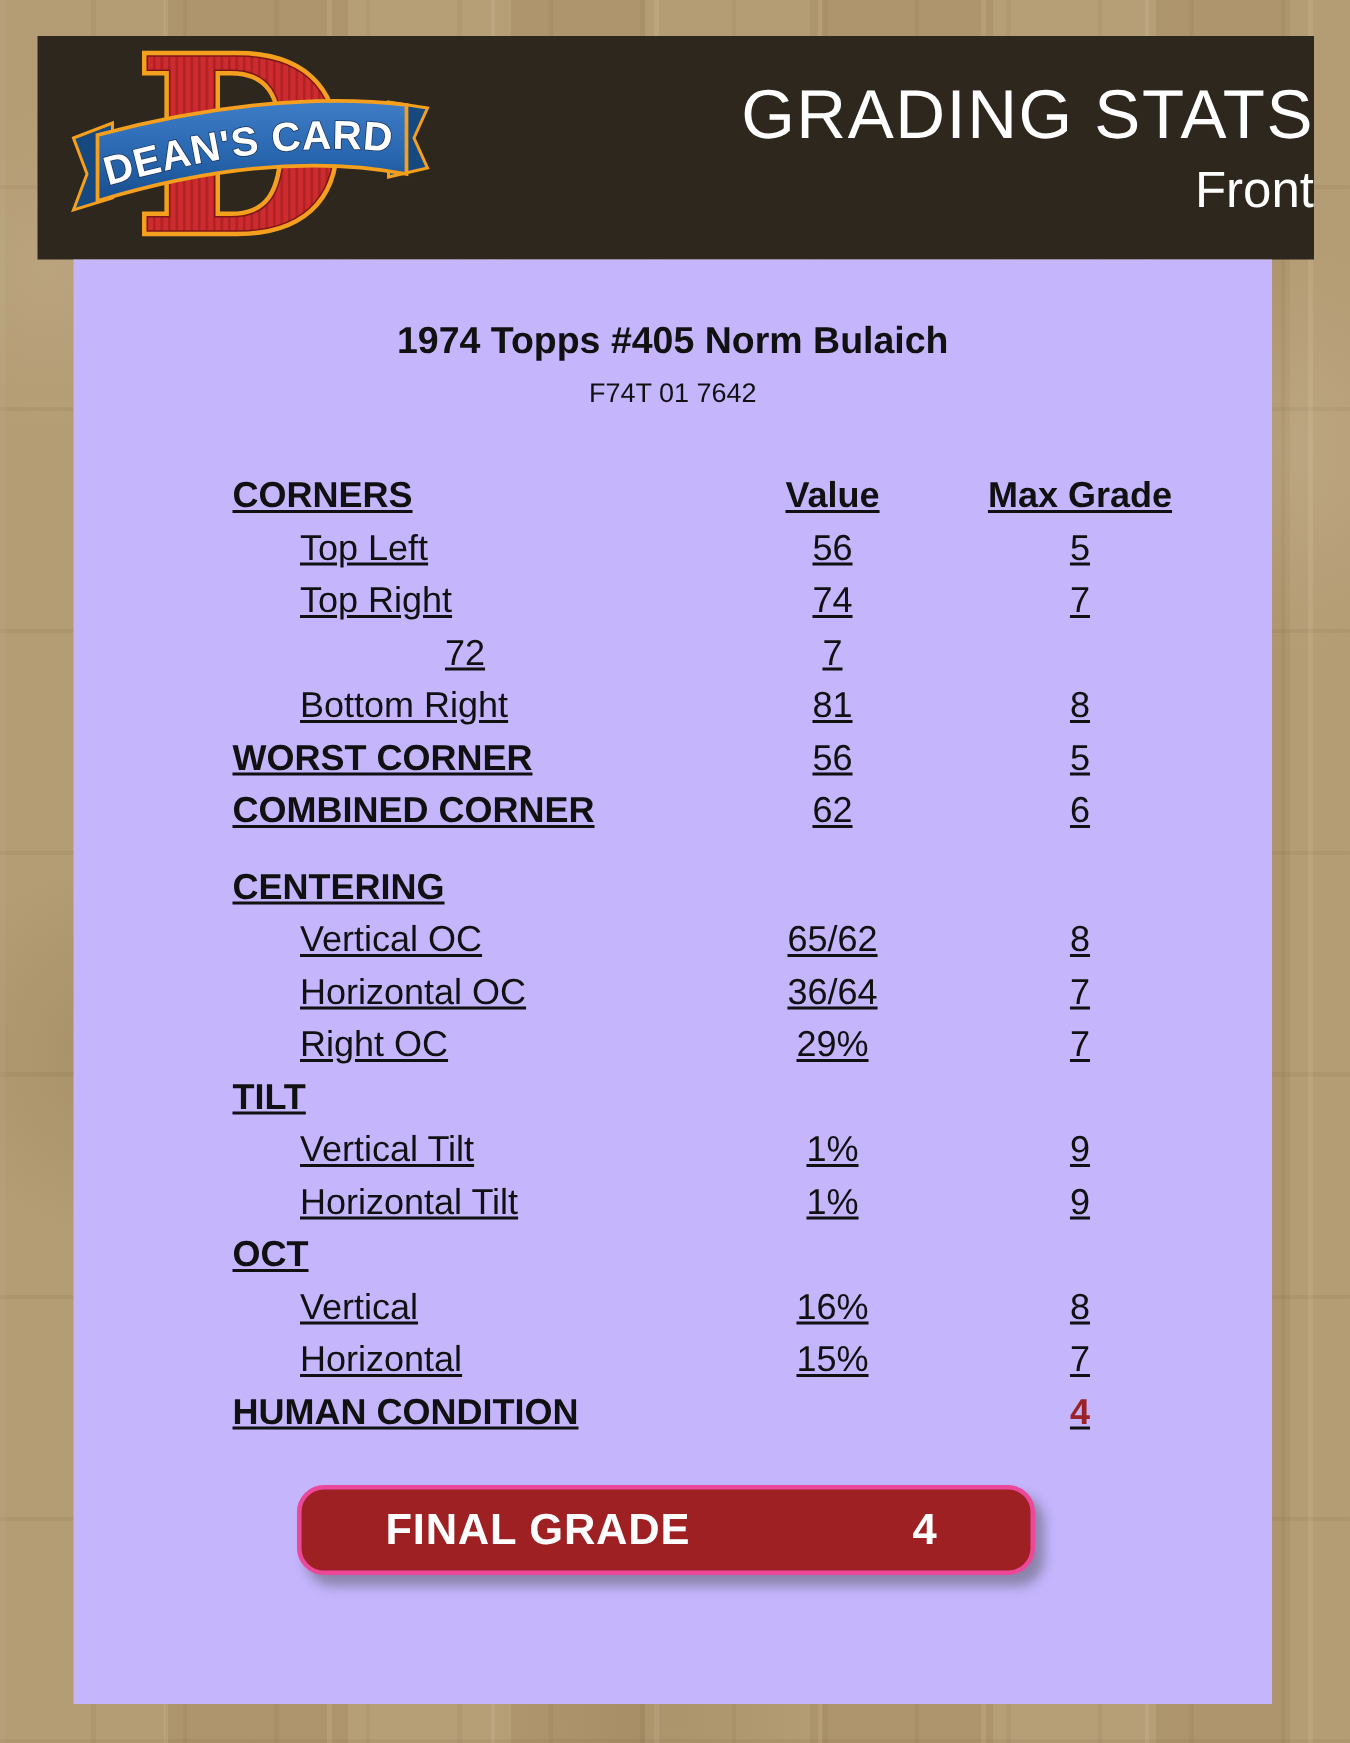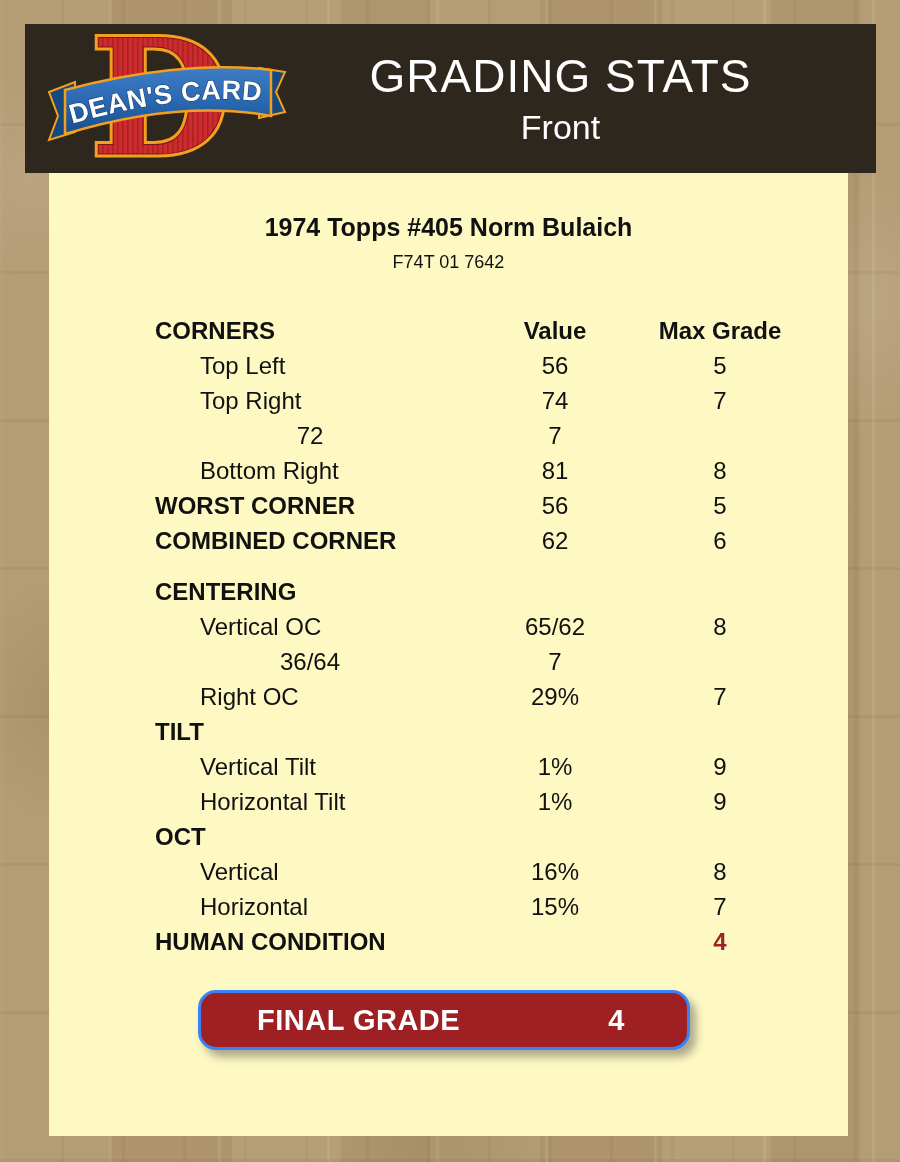--- a/index.html
+++ b/index.html
@@ -20,46 +20,46 @@
       repeating-linear-gradient(90deg, rgba(252,244,226,0.10) 0 3px, transparent 3px 109px),
       repeating-linear-gradient(90deg, rgba(82,58,28,0.06) 0 3px, transparent 3px 61px),
       repeating-linear-gradient(0deg, rgba(82,58,28,0.07) 0 3px, transparent 3px 148px),
       repeating-linear-gradient(90deg, rgba(255,255,255,0.03) 0 110px, rgba(60,40,20,0.04) 110px 232px, rgba(255,255,255,0.05) 232px 341px, rgba(30,20,10,0.03) 341px 430px);
   }
   .header-bar{
     position:absolute;left:25px;top:24px;width:851px;height:149px;
     background:#2e271e;
   }
   .logo{position:absolute;left:22px;top:6px;width:240px;height:136px;}
-  .header-text{position:absolute;left:220px;right:0;top:26px;text-align:center;color:#ffffff;}
+  .header-text{position:absolute;left:220px;right:0;top:26px;text-align:right;color:#ffffff;}
   .grading-title{font-size:46px;line-height:52px;letter-spacing:1px;font-weight:normal;}
   .front-label{font-size:34px;line-height:42px;margin-top:4px;}
   .panel{
     position:absolute;left:49px;top:173px;width:799px;height:963px;
-    background:#fef9c3;color:#111;
+    background:#c4b5fd;color:#111;
   }
   .card-title{margin-top:38px;text-align:center;font-size:25px;line-height:32px;font-weight:bold;}
   .card-code{margin-top:4px;text-align:center;font-size:18px;line-height:30px;}
-  .stats-table{margin-top:36px;}
+  .stats-table{margin-top:36px;text-decoration:underline;}
   .trow{
     display:grid;grid-template-columns:310px 180px 150px;
     margin-left:106px;height:35px;align-items:center;
     font-size:24px;
   }
   .trow .c-label{text-align:left;white-space:nowrap;}
   .trow .c-val,.trow .c-max{text-align:center;}
   .trow.head{font-weight:bold;}
   .trow.bold .c-label{font-weight:bold;}
   .trow.section .c-label{font-weight:bold;}
   .trow.sub .c-label{padding-left:45px;}
   .spacer{height:16px;}
   .red-val{color:#9b2227;font-weight:bold;}
   .final-grade-btn{
     position:absolute;left:149px;top:817px;width:492px;height:60px;
-    background:#9e2023;border:3px solid #3b82f6;border-radius:18px;
+    background:#9e2023;border:3px solid #ec4899;border-radius:18px;
     box-sizing:border-box;
     box-shadow:6px 7px 8px rgba(70,70,70,0.45);
     display:flex;align-items:center;justify-content:space-between;
     padding:0 62px 0 56px;
     color:#ffffff;font-size:29px;font-weight:bold;letter-spacing:0.5px;
     cursor:default;
   }
 </style>
 </head>
 <body>
@@ -145,20 +145,21 @@
           <div class="c-label">CENTERING</div>
           <div class="c-val"></div>
           <div class="c-max"></div>
         </div>
         <div class="trow sub">
           <div class="c-label">Vertical OC</div>
           <div class="c-val">65/62</div>
           <div class="c-max">8</div>
         </div>
         <div class="trow sub">
+          <div class="c-label">Horizontal OC</div>
           <div class="c-val">36/64</div>
           <div class="c-max">7</div>
         </div>
         <div class="trow sub">
           <div class="c-label">Right OC</div>
           <div class="c-val">29%</div>
           <div class="c-max">7</div>
         </div>
         <div class="trow section">
           <div class="c-label">TILT</div>

